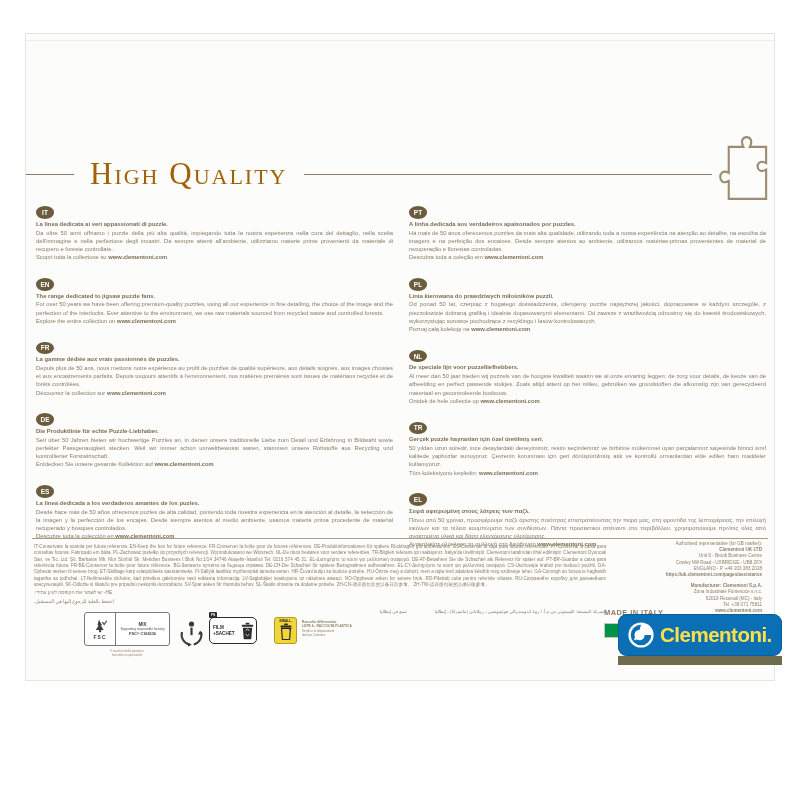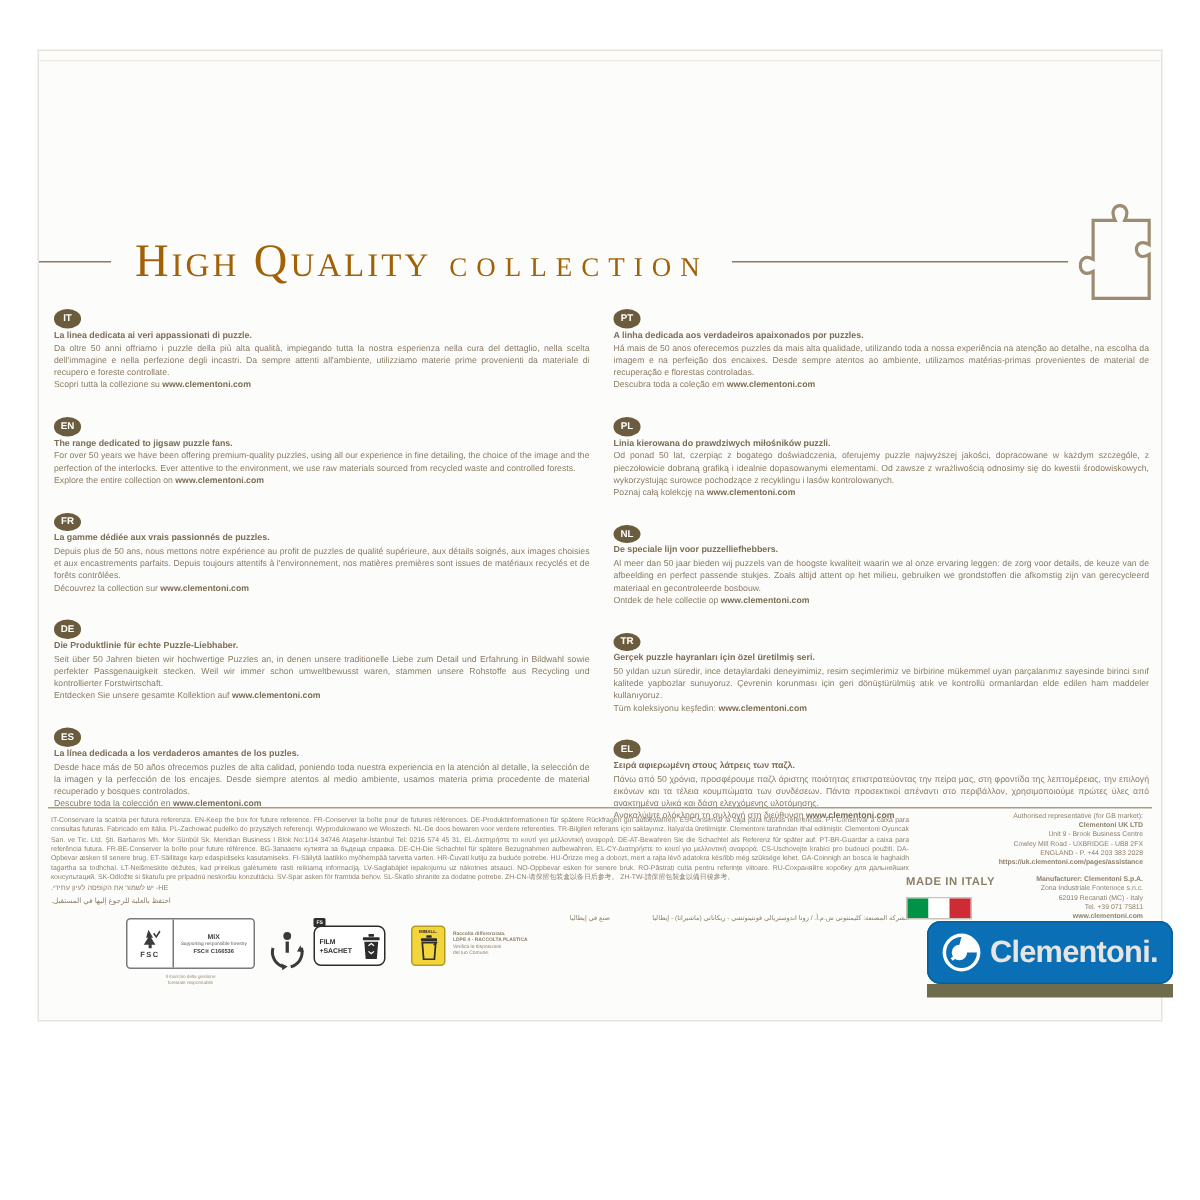--- a/index.html
+++ b/index.html
@@ -35,21 +35,21 @@
     color:#8d7f69;text-align:justify;}
   .rtl-line{direction:rtl;text-align:left;font-size:4.8px;color:#8d7f69;margin-top:2px;}
   .ar-mfg{direction:rtl;display:flex;gap:28px;justify-content:flex-start;font-size:4.4px;color:#8d7f69;margin-top:3px;}
 
   
   .gb-box{position:absolute;right:12px;top:507px;width:158px;text-align:right;
     font-size:4.6px;line-height:1.35;color:#8d7f69;}
   .gb-bold{font-weight:bold;}
   .miti-row{display:flex;justify-content:space-between;margin-top:5px;align-items:flex-start;}
   .miti-col{text-align:left;}
-  .made-in-italy{font-size:7.5px;font-weight:bold;color:#8d7f69;letter-spacing:.4px;}
+  .made-in-italy{font-size:7.5px;font-weight:bold;color:#8d7f69;letter-spacing:.4px;margin-top:25px;}
   .flag{display:flex;width:44px;height:15px;border:1px solid #c9c4b8;margin-top:5px;box-sizing:border-box;}
   .flag div{flex:1;}
   .mfg{text-align:right;font-size:4.6px;line-height:1.35;color:#8d7f69;}
 
   
   .fsc-wrap{position:absolute;left:58px;top:578px;width:86px;text-align:center;}
   .fsc-label{display:flex;border:1px solid #7a7a7a;border-radius:3px;background:#fff;height:34px;box-sizing:border-box;}
   .fsc-left{width:30px;display:flex;flex-direction:column;align-items:center;justify-content:center;border-right:1px solid #7a7a7a;}
   .fsc-acronym{font-size:5px;font-weight:bold;color:#3c3c3c;letter-spacing:1px;margin-top:1px;}
   .fsc-right{flex:1;display:flex;flex-direction:column;justify-content:center;padding:1px 2px;}
@@ -71,35 +71,34 @@
   .imb-icon{width:23px;height:27px;background:#f2d43b;border:1px solid #b49a1e;border-radius:3px;
     display:flex;flex-direction:column;align-items:center;box-sizing:border-box;}
   .imb-tag{font-size:3px;font-weight:bold;color:#2c2c2c;margin-top:1px;}
   .imb-lines{font-size:3.3px;color:#8d7f69;line-height:1.35;padding-top:3px;}
   .imb-lines .b{font-weight:bold;}
 
   
   .brand-box{position:absolute;left:592px;right:-8px;top:580px;height:42px;background:#0a6fb4;
     border-radius:9px;display:flex;align-items:center;padding-left:9px;box-sizing:border-box;
     box-shadow:inset 0 0 0 1px #085f9e;}
-  .brand-text{color:#e5e5e5;font-size:20.5px;font-weight:bold;letter-spacing:-.5px;margin-left:5px;
+  .brand-text{color:#fde047;font-size:20.5px;font-weight:bold;letter-spacing:-.5px;margin-left:5px;
     font-family:"Liberation Sans",sans-serif;}
   .brand-strip{position:absolute;left:592px;right:-8px;top:622px;height:9px;background:#6f6c4e;}
 </style>
 </head>
 <body>
 
 <div class="photo">
   <div class="top-edge"></div>
 
   <div class="title-row">
     <div class="rule rule-l"></div>
     <div class="title">
       <span class="title-main">High Quality</span>
-      <span class="title-sub">collection</span>
     </div>
     <div class="rule rule-r"></div>
   </div>
   <svg class="puzzle-icon" width="52" height="76" viewBox="0 0 64 92">
     <path d="M12 20 L30 20 C22 4, 46 4, 38 20 L58 20 L58 40 C44 32, 44 56, 58 48 L58 84 L12 84 L12 62 C-2 70, -2 44, 12 52 Z" fill="none" stroke="#9c8c72" stroke-width="2.6"></path>
   </svg>
 
   <div class="cols">
     <div class="col">
       <div class="section">

